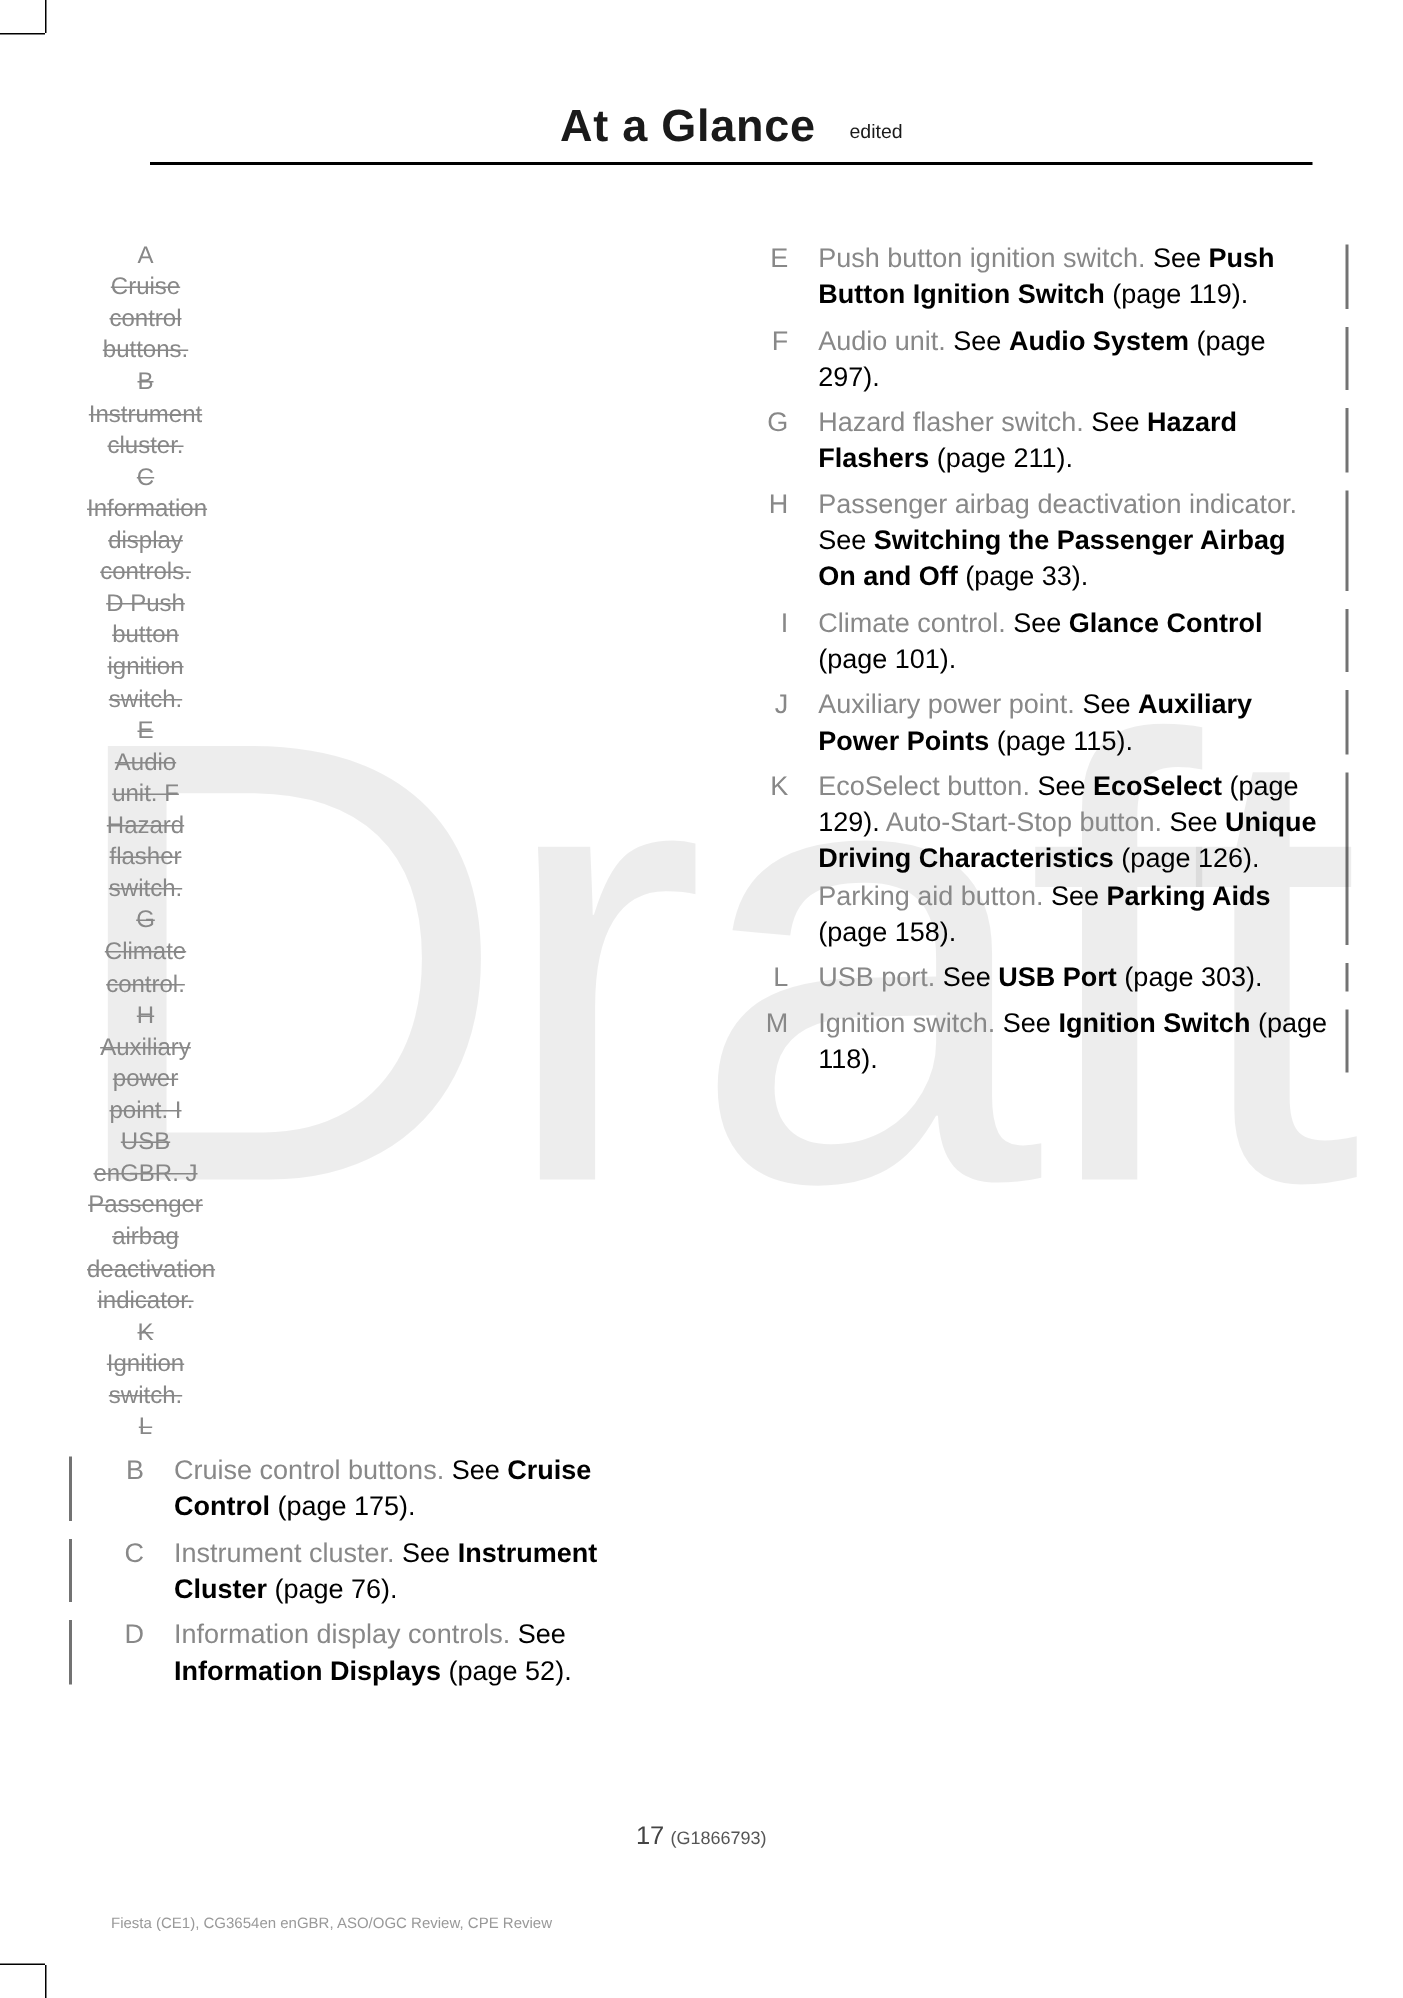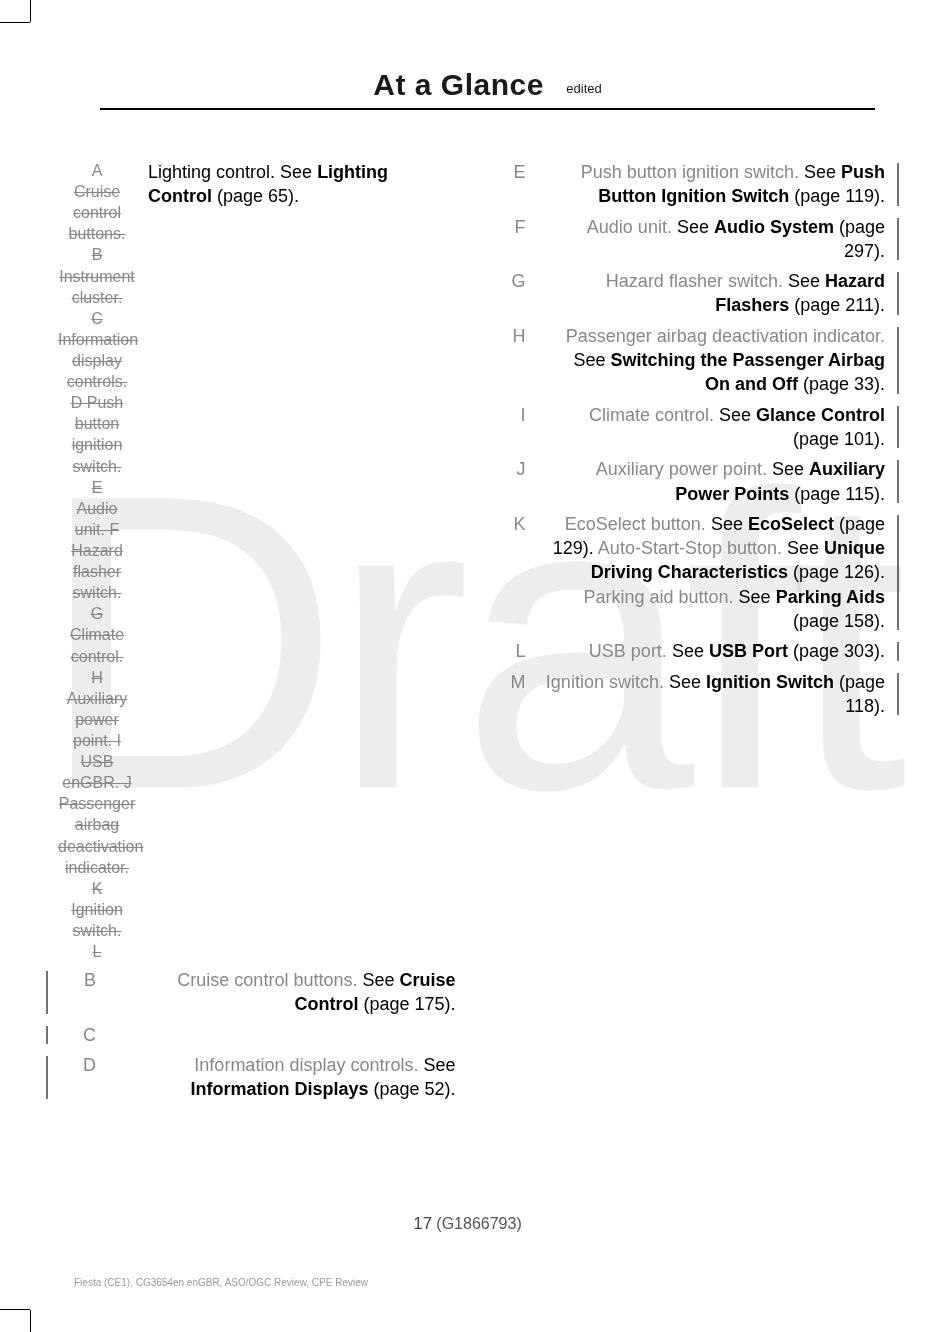--- a/index.html
+++ b/index.html
@@ -96,21 +96,20 @@
     color: #888;
     padding-right: 20px;
     line-height: 1.35;
     box-sizing: border-box;
   }
   .desc {
     flex: 1;
     font-size: 18px;
     line-height: 1.35;
     color: #888;
-    text-align: right;
   }
   .desc .black {
     color: #000;
   }
   .desc b, .letter-black, .black {
     color: #000;
   }
   b { font-weight: 800; }
   .bar {
     position: absolute;
@@ -158,21 +157,21 @@
     position: absolute;
     bottom: 98px;
     left: 0;
     right: 0;
     text-align: center;
     font-size: 15px;
     color: #555;
     z-index: 2;
   }
   .footer-page .pg { font-size: 17px; color: #444; }
-  .footer-page .id { font-size: 16px; }
+  .footer-page .id { font-size: 12px; }
 
   .footer-note {
     position: absolute;
     bottom: 44px;
     left: 74px;
     font-size: 10px;
     color: #999;
     z-index: 2;
   }
 </style>
@@ -231,33 +230,31 @@
             <div><span>enGBR.  J</span></div>
             <div><span>Passenger</span></div>
             <div><span>airbag</span></div>
             <div><span>deactivation</span></div>
             <div><span>indicator.</span></div>
             <div><span>K</span></div>
             <div><span>Ignition</span></div>
             <div><span>switch.</span></div>
             <div><span>L</span></div>
           </div>
-        <div class="first-desc">
-          <span class="black">Lighting control. See </span><b>Lighting Control</b><span class="black"> (page 65).</span>
-        </div>
       </div>
 
       <div id="left-items">
           <div class="item">
             <div class="letter">B</div>
             <div class="desc"><span>Cruise control buttons.  </span><span class="black">See </span><b>Cruise Control</b><span class="black"> (page 175).</span></div>
             <div class="bar-left"></div>
           </div>
           <div class="item">
             <div class="letter">C</div>
+            <div class="desc"><span>Instrument cluster.  </span><span class="black">See </span><b>Instrument Cluster</b><span class="black"> (page 76).</span></div>
             <div class="bar-left"></div>
           </div>
           <div class="item">
             <div class="letter">D</div>
             <div class="desc"><span>Information display controls. </span><span class="black">See </span><b>Information Displays</b><span class="black"> (page 52).</span></div>
             <div class="bar-left"></div>
           </div>
         </div>
     </div>
 

